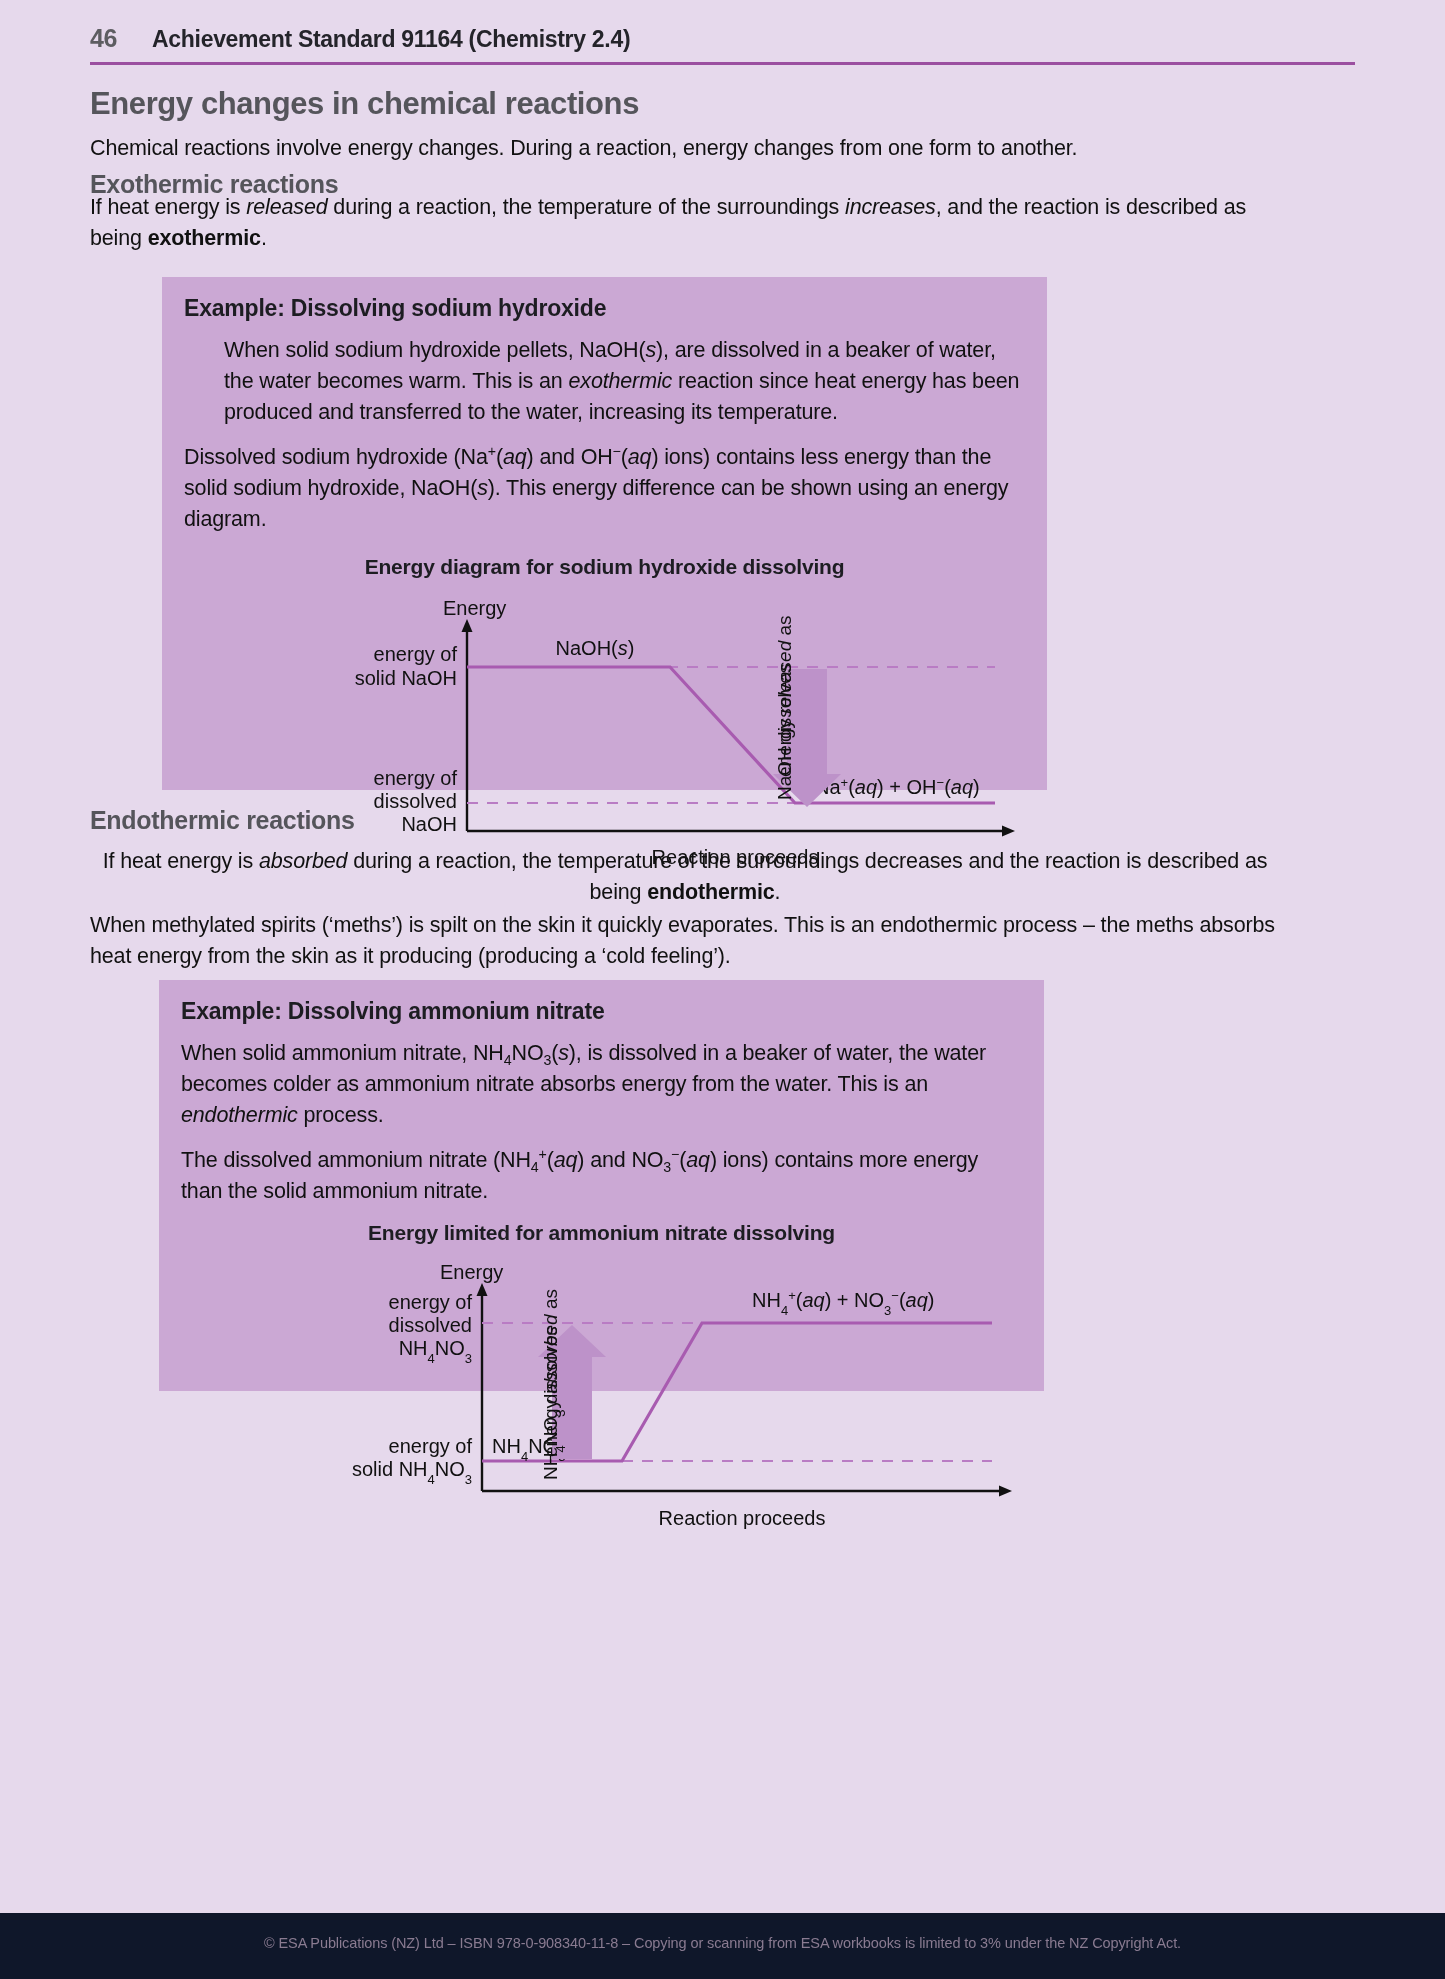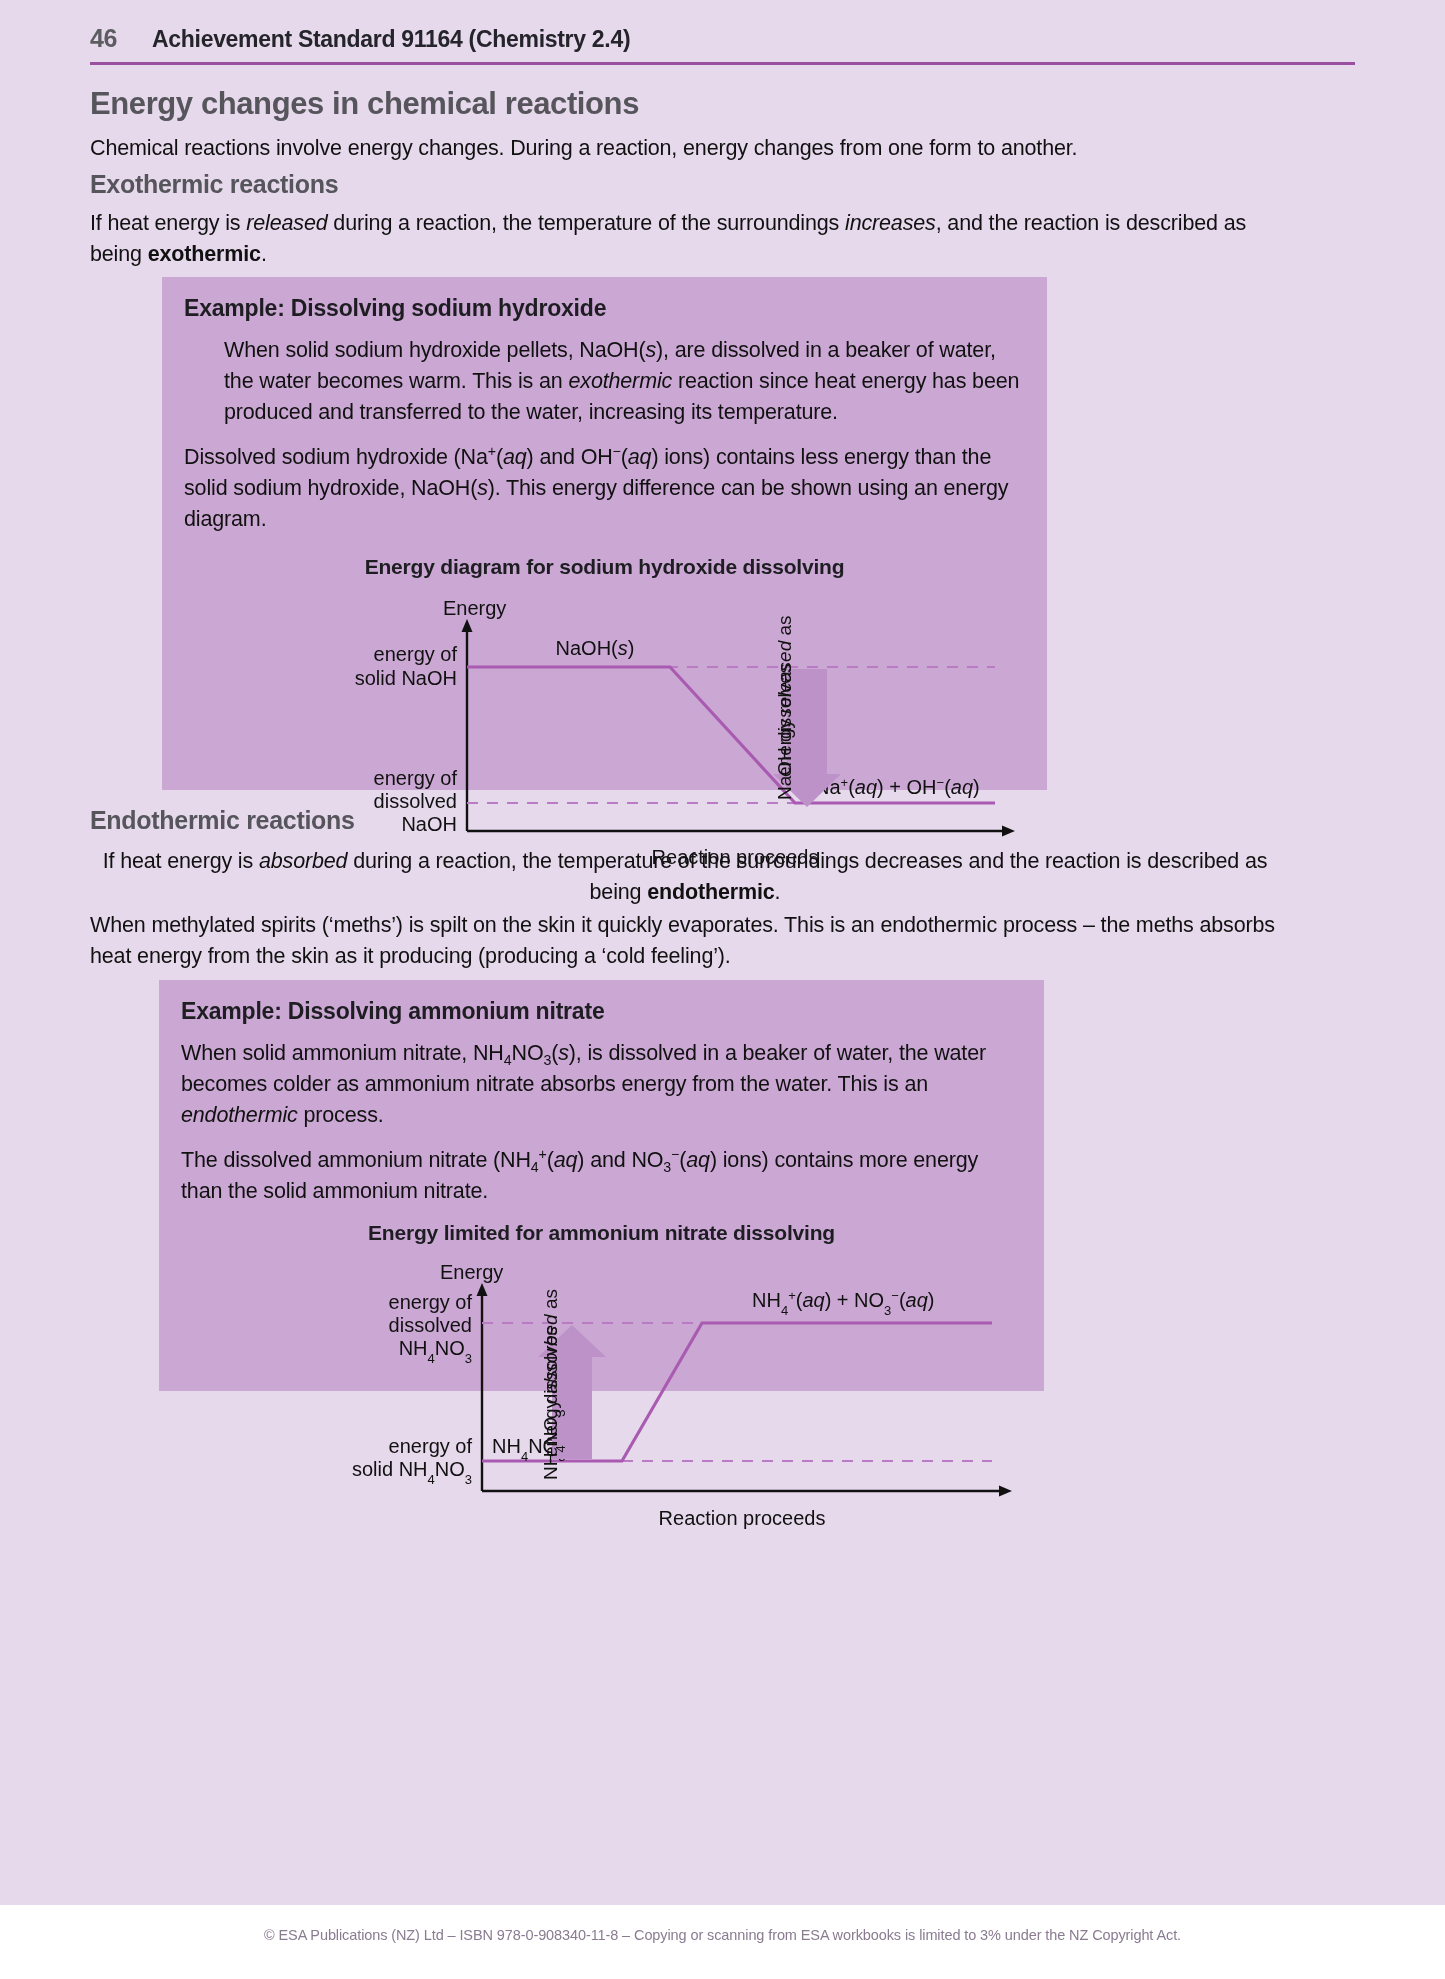--- a/index.html
+++ b/index.html
@@ -36,21 +36,21 @@
     font-size:31px;font-weight:bold;color:#55555b;letter-spacing:-.4px;
   }
   h2.sub{
     margin:0;font-size:25px;font-weight:bold;color:#55555b;letter-spacing:-.3px;
   }
   p.body{
     margin:0;font-size:21.5px;line-height:31px;color:#111;letter-spacing:-.15px;
   }
   .t-intro{position:absolute;left:90px;top:133px;width:1190px;}
   .t-exo-h{position:absolute;left:90px;top:170px;}
-  .t-exo-p{position:absolute;left:90px;top:208px;width:1185px;}
+  .t-exo-p{position:absolute;left:90px;top:192px;width:1185px;}
 
   .t-endo-h{position:absolute;left:90px;top:806px;}
   .t-endo-p1{position:absolute;left:90px;top:846px;width:1190px;text-align:center;}
   .t-endo-p2{position:absolute;left:90px;top:910px;width:1190px;}
 
   i,em{font-style:italic;}
   b,strong{font-weight:bold;}
   sup{font-size:.66em;vertical-align:super;line-height:0;}
   sub{font-size:.66em;vertical-align:sub;line-height:0;}
 
@@ -70,22 +70,22 @@
 
   
   .diagram{position:relative;}
   .dgram-title{
     text-align:center;font-size:21px;font-weight:bold;color:#1d1d22;letter-spacing:-.2px;
   }
   .dgram-svg{display:block;margin:0 auto;}
 
   
   .footer{
-    position:absolute;left:0;right:0;bottom:0;height:74px;
-    background:#ffffff;
+    position:absolute;left:0;right:0;bottom:0;height:66px;
+    background:#0f172a;
   }
   .footer-text{
     position:absolute;left:0;right:0;top:22px;text-align:center;
     font-size:14.5px;color:#8a7b91;letter-spacing:-.1px;
   }
 </style>
 </head>
 <body>
 
 <div class="page">

